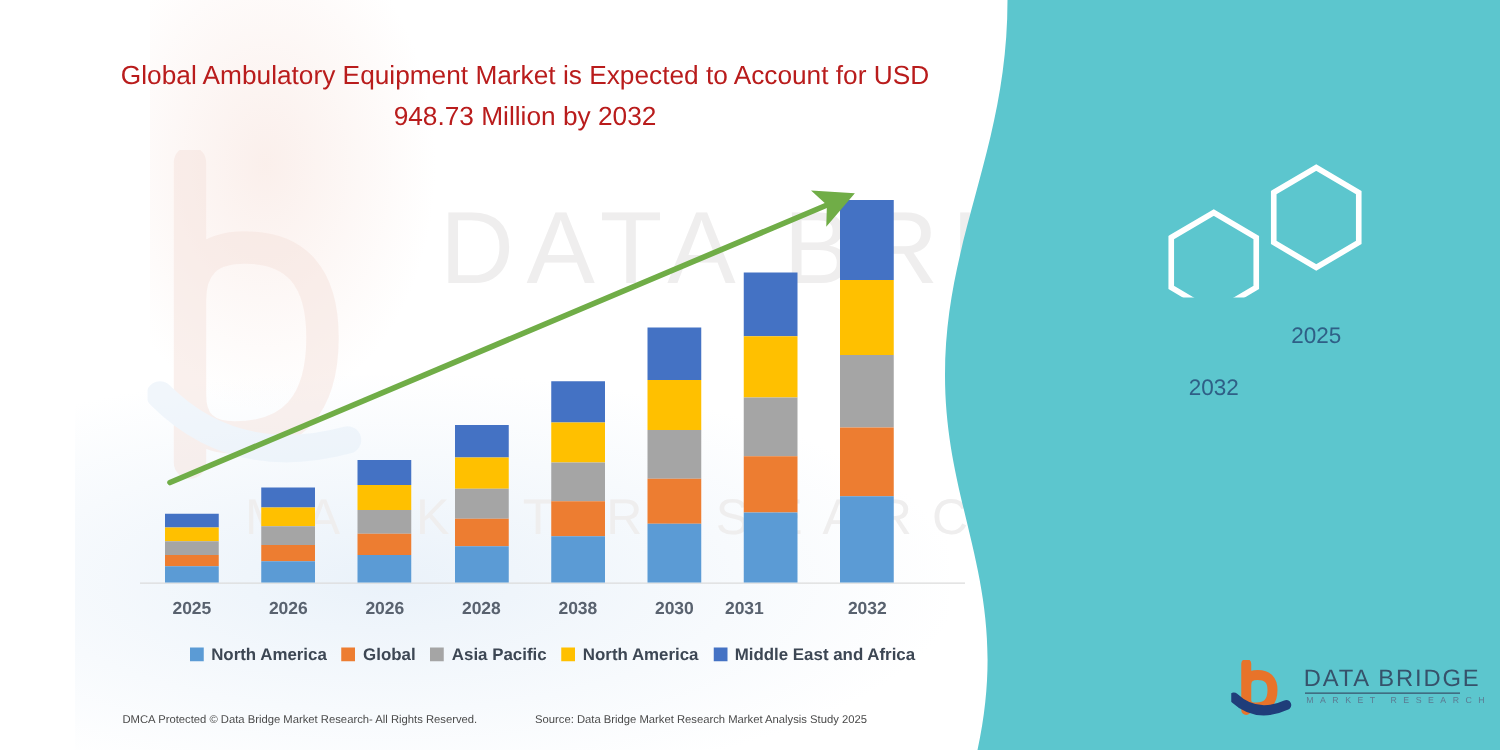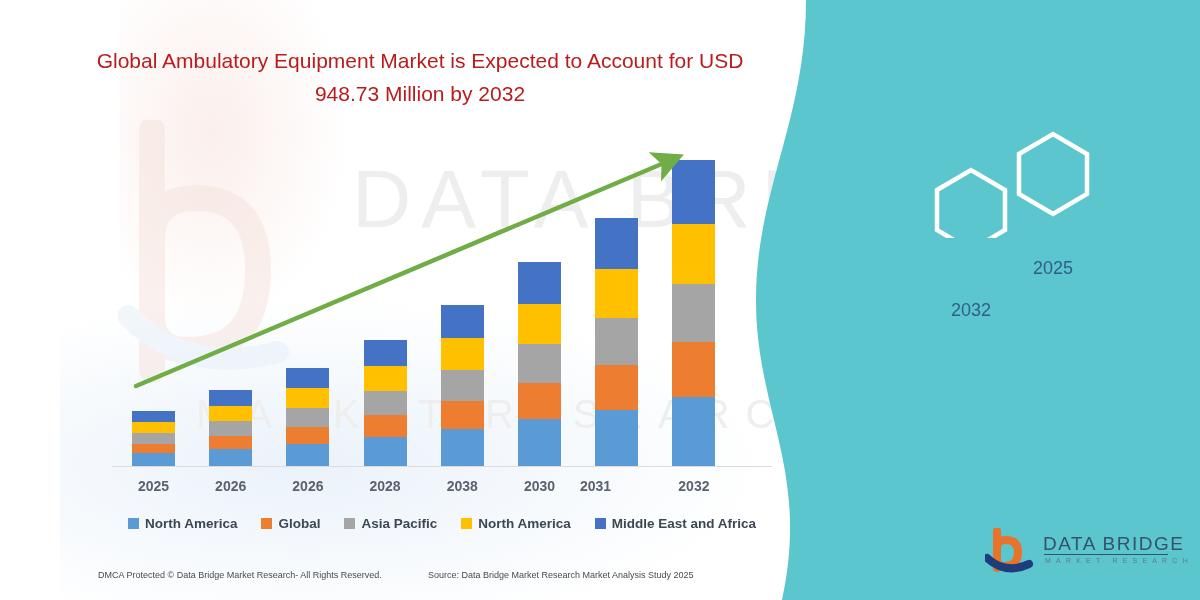--- a/index.html
+++ b/index.html
@@ -58,21 +58,21 @@
     position:absolute;top:478px;width:43px;text-align:center;
     font-size:14px;font-weight:bold;color:#59626f;
   }
 
   
   .arrow{position:absolute;left:0;top:0;width:790px;height:600px;pointer-events:none;}
 
   
   .legend{
     position:absolute;left:112px;top:516px;width:660px;
-    display:flex;justify-content:center;align-items:center;gap:24px;
+    display:flex;justify-content:center;align-items:center;gap:12px;
   }
   .lg-item{display:flex;align-items:center;gap:6px;}
   .lg-swatch{width:11px;height:11px;display:inline-block;}
   .lg-label{font-size:13.5px;font-weight:bold;color:#3d4754;white-space:nowrap;}
 
   
   .foot{position:absolute;top:570px;font-size:9px;color:#4a4a4a;white-space:nowrap;}
   .foot-left{left:98px;}
   .foot-right{left:428px;}
 

